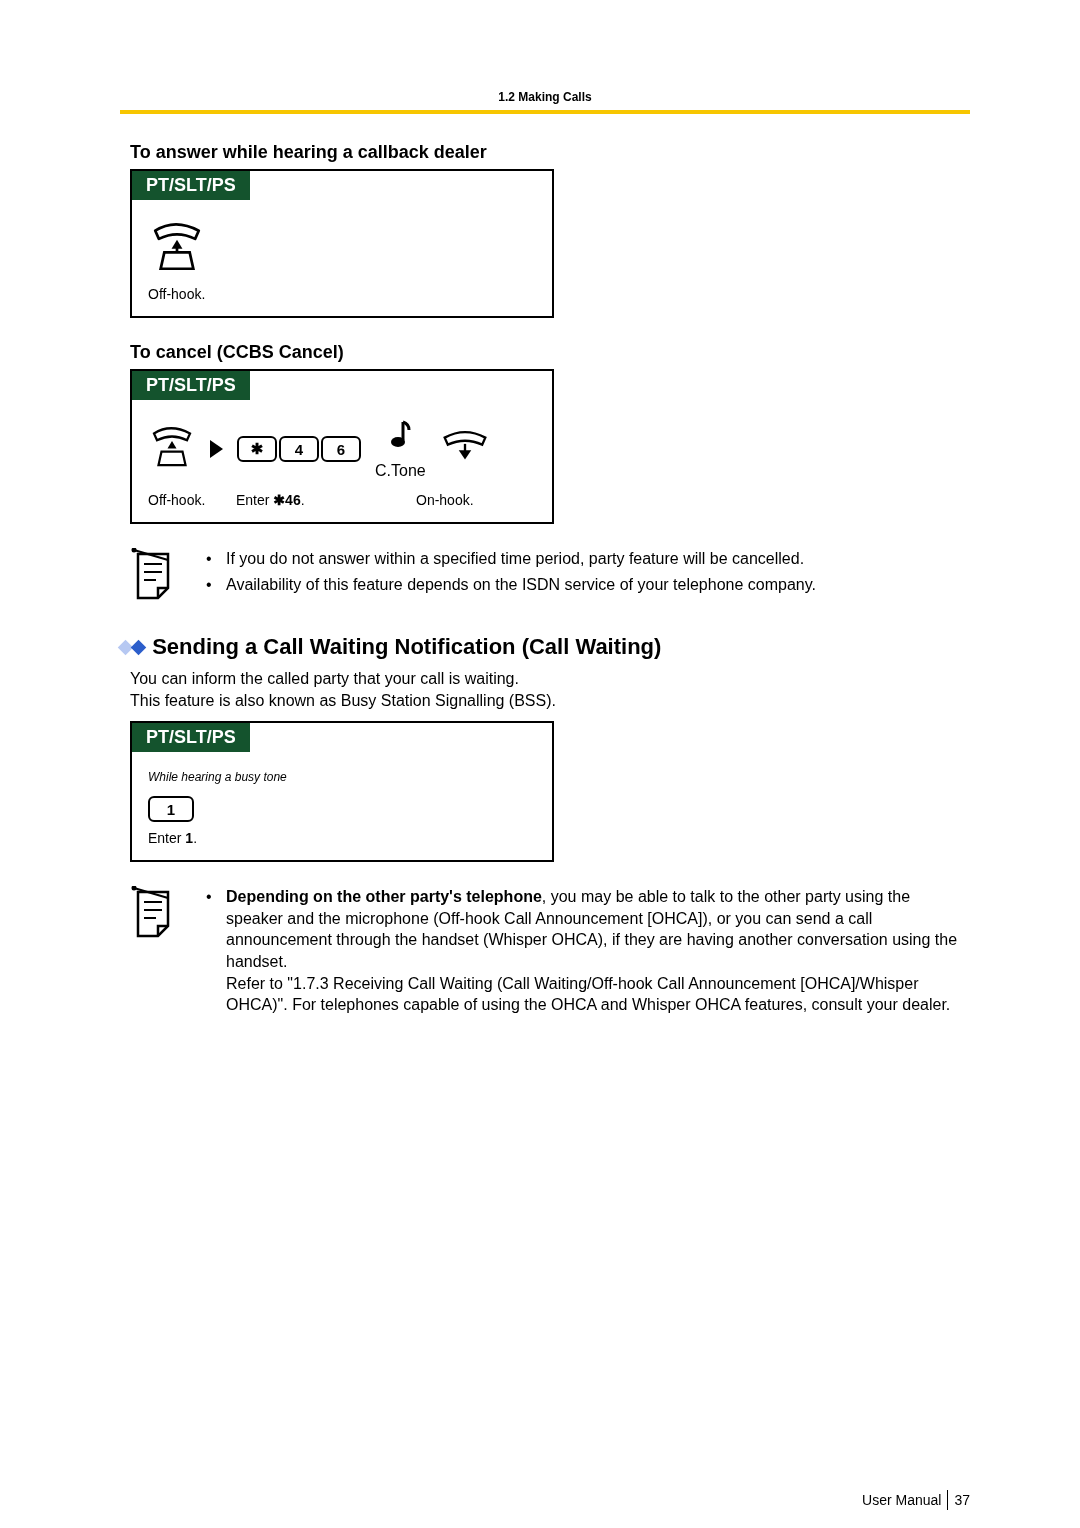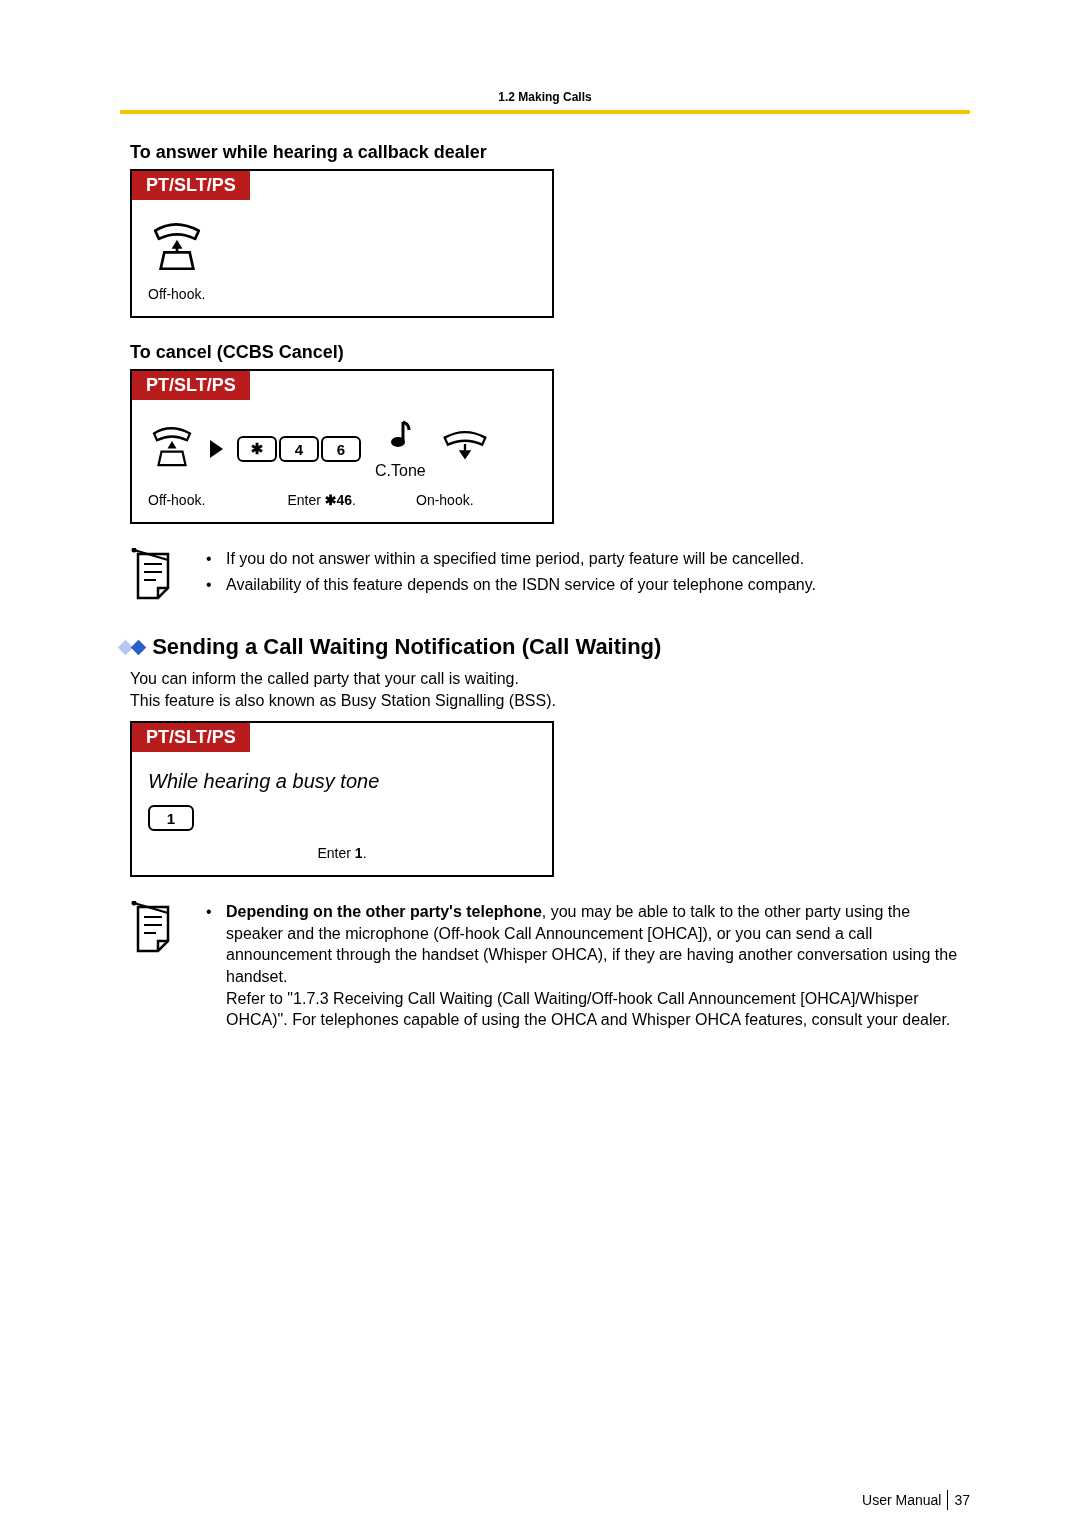--- a/index.html
+++ b/index.html
@@ -32,21 +32,21 @@
     padding-left: 10px;
   }
   .proc-box-outer {
     border: 2px solid #000;
     width: 420px;
     margin-left: 10px;
     margin-bottom: 24px;
   }
   .proc-tab {
     display: inline-block;
-    background: #b91c1c;
+    background: #14532d;
     color: #fff;
     font-weight: bold;
     font-size: 18px;
     padding: 4px 14px;
   }
   .proc-body {
     padding: 18px 16px 14px 16px;
   }
   .proc-row {
     display: flex;
@@ -204,21 +204,21 @@
               <path d="M6 12 q26 -14 52 0 l-4 9 q-22 -10 -44 0 z" fill="none" stroke="#000" stroke-width="3"></path>
               <polygon points="32,40 24,28 40,28" fill="#000"></polygon>
               <line x1="32" y1="20" x2="32" y2="30" stroke="#000" stroke-width="3"></line>
             </svg>
           </span>
         </div>
       </div>
       <div class="proc-row" style="margin-top:6px; gap:0;">
         <div style="width:60px;" class="proc-label">Off-hook.</div>
         <div style="width:28px;"></div>
-        <div style="width:120px; text-align:right;" class="proc-label">
+        <div style="width:120px; text-align:left;" class="proc-label">
           <span>Enter </span><span style="font-weight:bold;">✱</span><span class="bold">46</span><span>.</span>
         </div>
         <div style="width:60px;"></div>
         <div style="width:80px;" class="proc-label">On-hook.</div>
       </div>
     </div>
   </div>
 
   <div class="note-block">
     <div class="note-icon-col">
@@ -245,25 +245,25 @@
     <span>Sending a Call Waiting Notification (Call Waiting)</span>
   </div>
   <p class="body-text">
     <span>You can inform the called party that your call is waiting.</span><br>
     <span>This feature is also known as Busy Station Signalling (BSS).</span>
   </p>
 
   <div class="proc-box-outer">
     <span class="proc-tab">PT/SLT/PS</span>
     <div class="proc-body">
-      <div class="italic" style="font-size:20px; margin-bottom:12px;">While hearing a busy tone</div>
+      <div class="italic" style="font-size:12px; margin-bottom:12px;">While hearing a busy tone</div>
       <div>
         <span class="key-box" style="min-width:34px;">1</span>
       </div>
-      <div class="proc-label" style="margin-top:14px;text-align:center;">
+      <div class="proc-label" style="margin-top:8px;">
         <span>Enter </span><span class="bold">1</span><span>.</span>
       </div>
     </div>
   </div>
 
   <div class="note-block">
     <div class="note-icon-col">
       <span>
         <svg width="46" height="52" viewBox="0 0 46 52">
           <path d="M8 6 h30 v34 l-10 10 h-20 z" fill="none" stroke="#000" stroke-width="2.5"></path>

